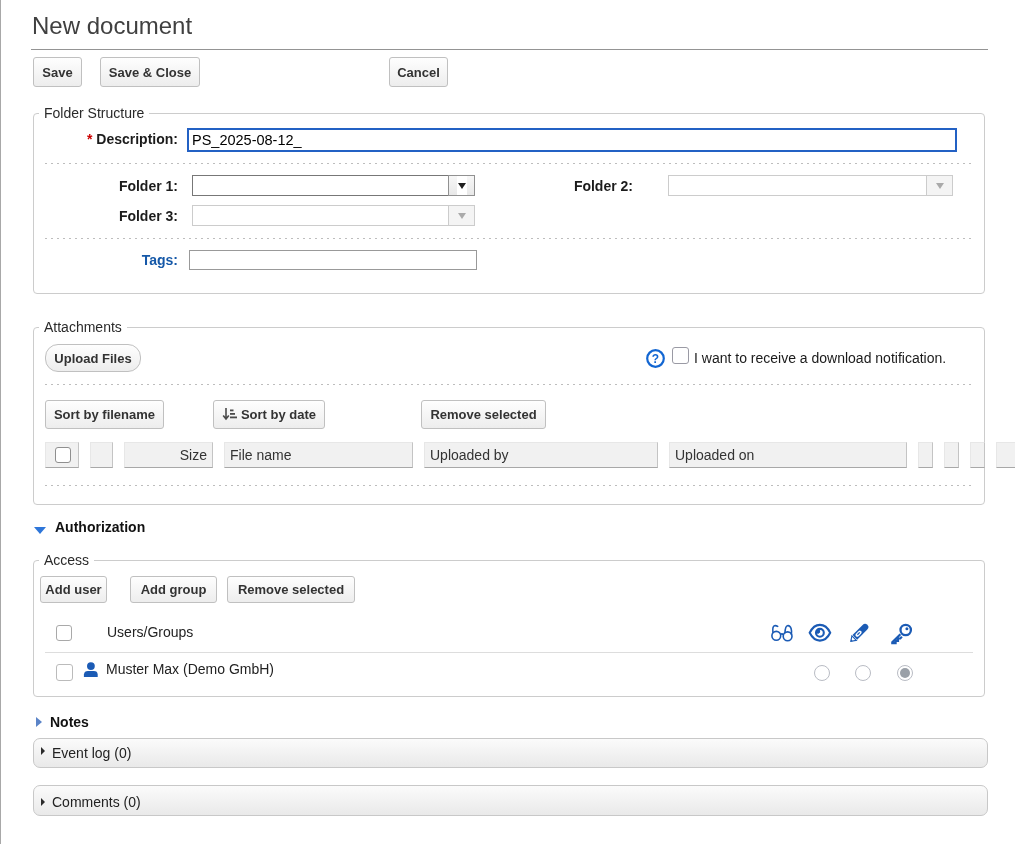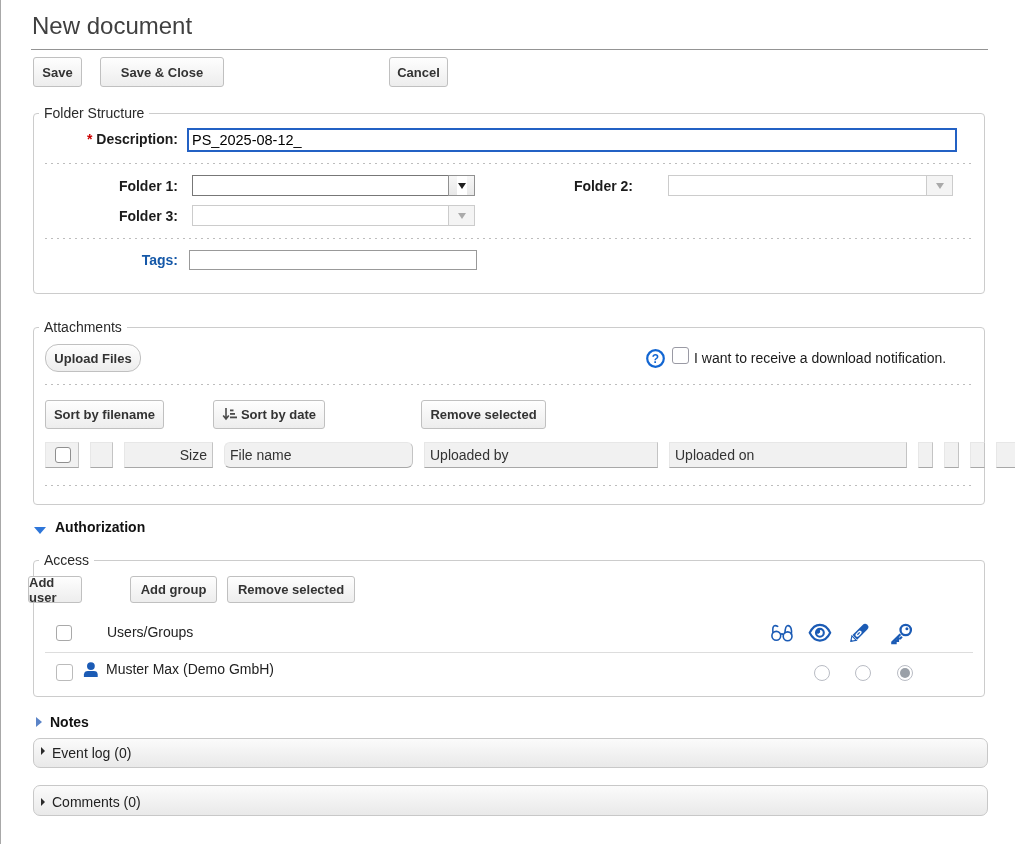--- a/index.html
+++ b/index.html
@@ -23,21 +23,21 @@
 </style>
 </head>
 <body>
 <div id="page">
   <div class="abs" style="left:0;top:0;width:1px;height:844px;background:#a8a8a8;"></div>
 
   <div class="abs" style="left:32px;top:12px;font-size:24px;color:#404040;">New document</div>
   <div class="abs" style="left:31px;top:49px;width:957px;height:1px;background:#949494;"></div>
 
   <div class="btn" style="left:33px;top:57px;width:49px;">Save</div>
-  <div class="btn" style="left:100px;top:57px;width:124px;">Save &amp; Close</div>
+  <div class="btn" style="left:100px;top:57px;width:100px;">Save &amp; Close</div>
   <div class="btn" style="left:389px;top:57px;width:59px;">Cancel</div>
 
   <div class="fs" style="left:33px;top:113px;width:952px;height:181px;"></div>
   <div class="legend" style="left:39px;top:106px;">Folder Structure</div>
 
   <div class="lbl" style="left:40px;top:132px;width:138px;"><span style="color:#cc0000;">*</span> Description:</div>
   <div class="abs" style="left:187px;top:128px;width:770px;height:24px;border:2px solid #2361c4;background:#fff;font-size:14.5px;line-height:20px;padding-left:3px;color:#000;">PS_2025-08-12_</div>
 
   <div class="dots" style="top:163px;"></div>
 
@@ -88,38 +88,38 @@
     </svg>
     Sort by date</div>
   <div class="btn" style="left:421px;top:400px;width:125px;height:29px;">Remove selected</div>
 
   <div class="abs" style="left:45px;top:442px;display:flex;gap:11px;">
     <div class="hcell" style="width:34px;position:relative;">
         <div class="cb" style="left:9px;top:4px;"></div>
       </div>
     <div class="hcell" style="width:23px;"></div>
     <div class="hcell" style="width:89px;text-align:right;padding-right:5px;">Size</div>
-    <div class="hcell" style="width:189px;padding-left:5px;border-radius:6px;">File name</div>
+    <div class="hcell" style="width:189px;padding-left:5px;">File name</div>
     <div class="hcell" style="width:234px;padding-left:5px;">Uploaded by</div>
     <div class="hcell" style="width:238px;padding-left:5px;">Uploaded on</div>
     <div class="hcell" style="width:15px;"></div>
     <div class="hcell" style="width:15px;"></div>
     <div class="hcell" style="width:15px;"></div>
     <div class="hcell" style="width:24px;"></div>
   </div>
 
   <div class="dots" style="top:485px;"></div>
 
   <div class="abs" style="left:34px;top:527px;width:0;height:0;border-left:6px solid transparent;border-right:6px solid transparent;border-top:7.5px solid #2e76d9;"></div>
   <div class="abs" style="left:55px;top:519px;font-size:14px;font-weight:bold;color:#111;">Authorization</div>
 
   <div class="fs" style="left:33px;top:560px;width:952px;height:137px;"></div>
   <div class="legend" style="left:39px;top:553px;">Access</div>
 
-  <div class="btn" style="left:28px;top:576px;width:54px;height:27px;">Add user</div>
+  <div class="btn" style="left:40px;top:576px;width:67px;height:27px;">Add user</div>
   <div class="btn" style="left:130px;top:576px;width:87px;height:27px;">Add group</div>
   <div class="btn" style="left:227px;top:576px;width:128px;height:27px;">Remove selected</div>
 
   <div class="cb" style="left:56px;top:625px;border-color:#a9a9a9;"></div>
   <div class="abs" style="left:107px;top:624px;font-size:14px;color:#222;line-height:17px;">Users/Groups</div>
 
   <svg class="abs" style="left:770px;top:621px;" width="24" height="24" viewBox="0 0 24 24">
     <circle cx="6.3" cy="14.8" r="4.4" fill="none" stroke="#1b5bb5" stroke-width="1.6"></circle>
     <circle cx="17.6" cy="15.3" r="4.4" fill="none" stroke="#1b5bb5" stroke-width="1.6"></circle>
     <path d="M10.7 13.4 Q12 12.3 13.3 13.6" fill="none" stroke="#1b5bb5" stroke-width="1.6"></path>

